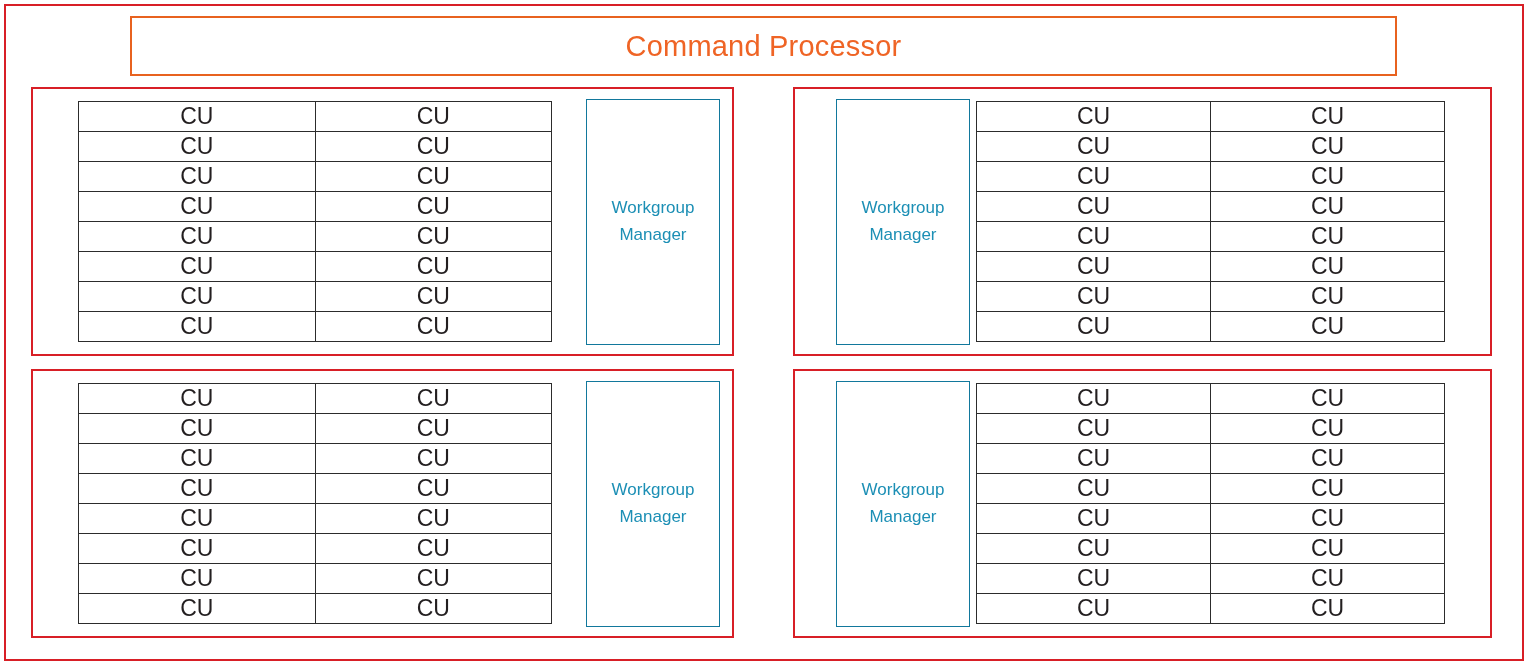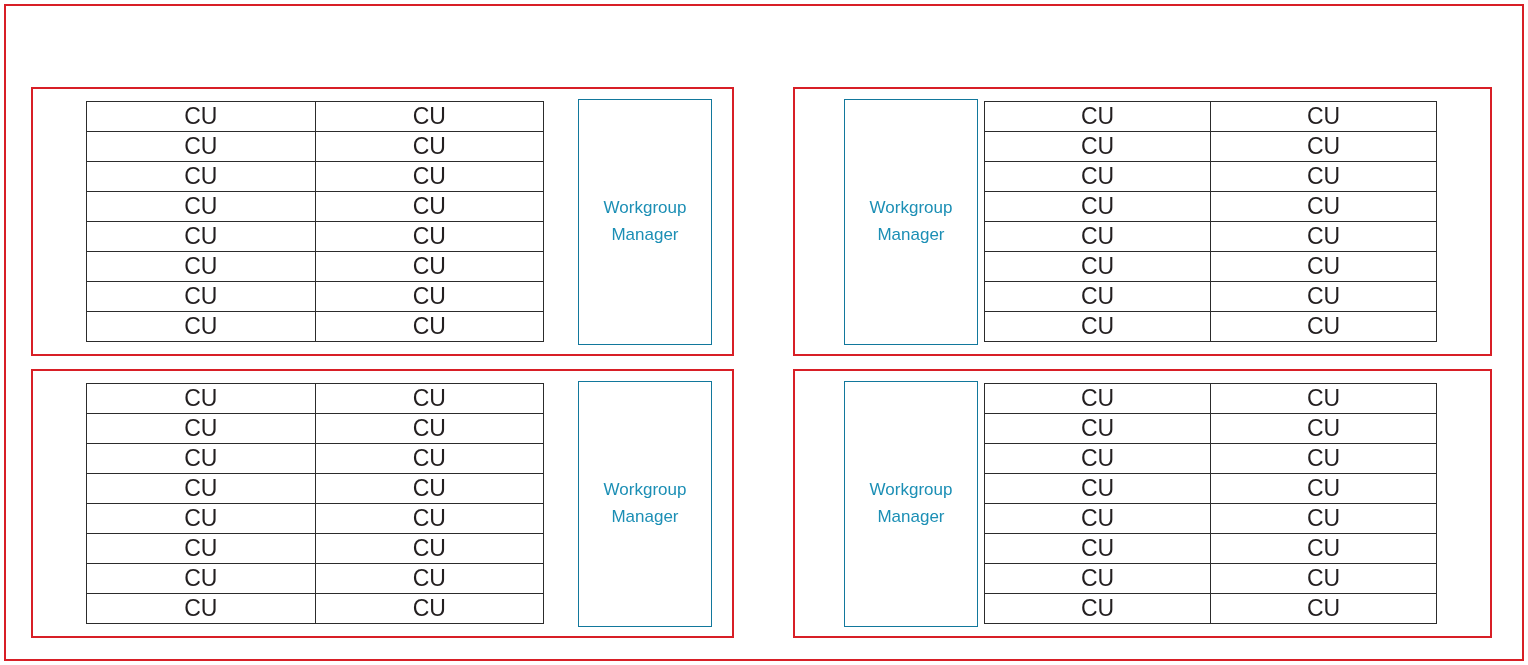--- a/index.html
+++ b/index.html
@@ -63,21 +63,21 @@
   .q-tl { left: 31px;  top: 87px;  width: 703px; height: 269px; }
   .q-tr { left: 793px; top: 87px;  width: 699px; height: 269px; }
   .q-bl { left: 31px;  top: 369px; width: 703px; height: 269px; }
   .q-br { left: 793px; top: 369px; width: 699px; height: 269px; }
 
   .quadrant-inner {
     position: absolute;
     left: 0; top: 0; right: 0; bottom: 0;
     display: flex;
     align-items: center;
-    padding: 0 20px;
+    padding: 0 12px;
     box-sizing: border-box;
   }
   .quadrant-inner.mgr-right { flex-direction: row; }
   .quadrant-inner.mgr-left  { flex-direction: row-reverse; }
 
   
   .cu-grid {
     display: grid;
     grid-template-columns: 1fr 1fr;
     grid-auto-rows: 30px;
@@ -130,20 +130,23 @@
     white-space: pre-line;
   }
 </style>
 </head>
 <body>
 
 <div id="canvas">
 
   <div class="outer-frame"></div>
 
+  <div class="title-box">
+    <span class="title-text">Command Processor</span>
+  </div>
 
   <div class="quadrant q-tl">
     <div class="quadrant-inner mgr-right">
       <div class="cu-grid" style="grid-template-columns: repeat(2, 1fr);">
           <div class="cu-cell">CU</div>
           <div class="cu-cell">CU</div>
           <div class="cu-cell">CU</div>
           <div class="cu-cell">CU</div>
           <div class="cu-cell">CU</div>
           <div class="cu-cell">CU</div>

